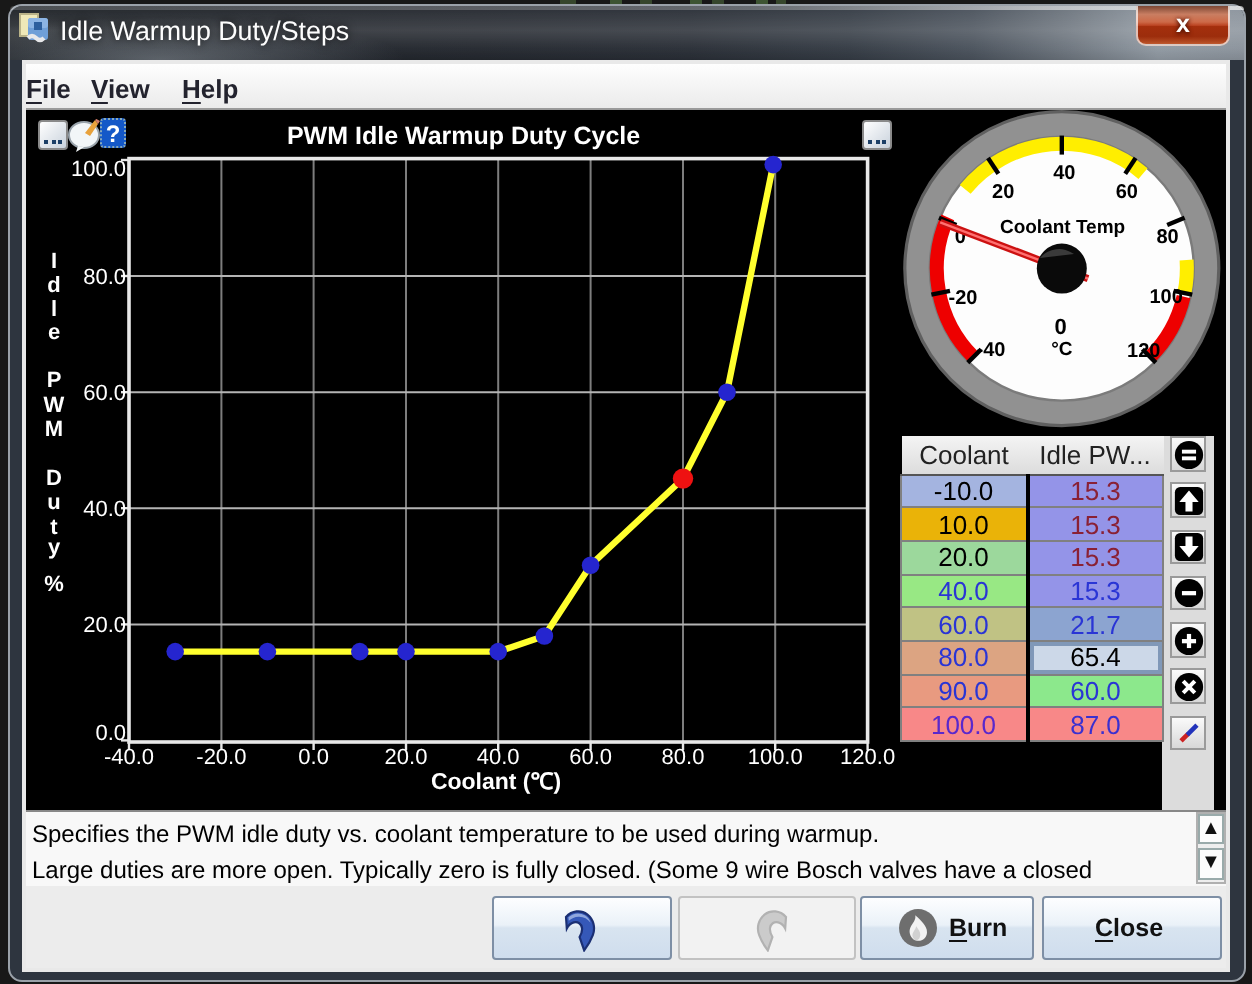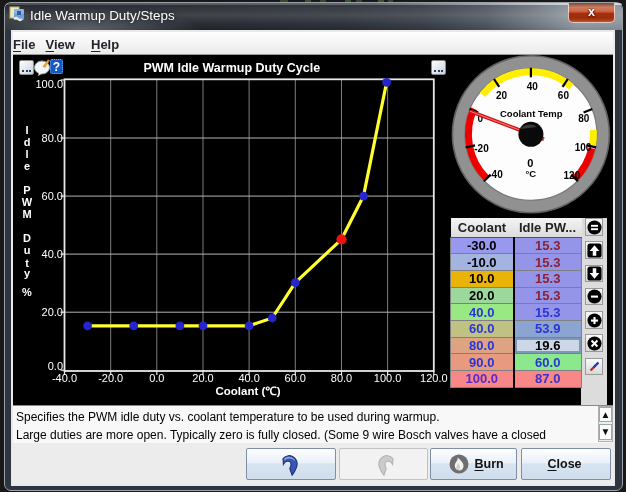--- a/index.html
+++ b/index.html
@@ -196,54 +196,50 @@
 </svg>
 <div class="ab" style="left:50px;top:59px;width:13px;height:15px;background:#1458c8;border:1px dotted #8ab;border-radius:2px;color:#fff;font-size:12px;font-weight:bold;text-align:center;line-height:15px">?</div>
 
 <div class="ab" style="left:431px;top:60px;width:15px;height:15px;background:linear-gradient(135deg,#ffffff,#c9d2dc);border:1px solid #8a8a8a;border-radius:2px">
 <div style="position:absolute;left:2px;top:9px;width:2px;height:2px;background:#1c3f66"></div>
 <div style="position:absolute;left:5.5px;top:9px;width:2px;height:2px;background:#1c3f66"></div>
 <div style="position:absolute;left:9px;top:9px;width:2px;height:2px;background:#1c3f66"></div>
 </div>
 
 <div class="ab" style="left:581px;top:218px;width:26px;height:187px;background:#dcdcdc"></div>
-<div class="ab" id="tablewrap" style="left:450px;top:218px;width:131px;font-weight:bold;font-size:13px;">
+<div class="ab" id="tablewrap" style="left:450px;top:218px;width:131px;font-weight:normal;font-size:13px;">
 <table style="width:131px;table-layout:fixed">
 <tbody>
         <tr style="height:19px;background:linear-gradient(#f2f2f2,#dedede)">
  <td class="hc" style="width:63px">Coolant</td>
           <td class="hc" style="width:68px">Idle PW...</td>
         </tr>
 <tr>
-          <td class="c1" style="background:#9898ee;color:#000">-30.0</td>
-          <td class="c2" style="background:#9494e8;color:#8a2135">15.3</td>
-        </tr>
-<tr>
           <td class="c1" style="background:#a4b4e0;color:#000">-10.0</td>
           <td class="c2" style="background:#9494e8;color:#8a2135">15.3</td>
         </tr>
 <tr>
           <td class="c1" style="background:#eab308;color:#000">10.0</td>
           <td class="c2" style="background:#9494e8;color:#8a2135">15.3</td>
         </tr>
 <tr>
           <td class="c1" style="background:#9cd89c;color:#000">20.0</td>
           <td class="c2" style="background:#9494e8;color:#8a2135">15.3</td>
         </tr>
 <tr>
           <td class="c1" style="background:#98e884;color:#2a35d5">40.0</td>
           <td class="c2" style="background:#9494e8;color:#2a35d5">15.3</td>
         </tr>
 <tr>
           <td class="c1" style="background:#c0c284;color:#2a35d5">60.0</td>
-          <td class="c2" style="background:#8ca4d0;color:#2a35d5">53.9</td>
+          <td class="c2" style="background:#8ca4d0;color:#2a35d5">21.7</td>
         </tr>
 <tr>
           <td class="c1" style="background:#dca482;color:#2a35d5">80.0</td>
-          <td class="c2" style="background:#ccd8e8;color:#000;box-shadow:inset 0 0 0 2px #8098b8">19.6</td>
+          <td class="c2" style="background:#ccd8e8;color:#000;box-shadow:inset 0 0 0 2px #8098b8">65.4</td>
         </tr>
 <tr>
           <td class="c1" style="background:#e89a80;color:#2a35d5">90.0</td>
           <td class="c2" style="background:#8ce88c;color:#2a35d5">60.0</td>
         </tr>
 <tr>
           <td class="c1" style="background:#f88888;color:#5a28cc">100.0</td>
           <td class="c2" style="background:#f88888;color:#3a30d0">87.0</td>
         </tr>
 </tbody>

